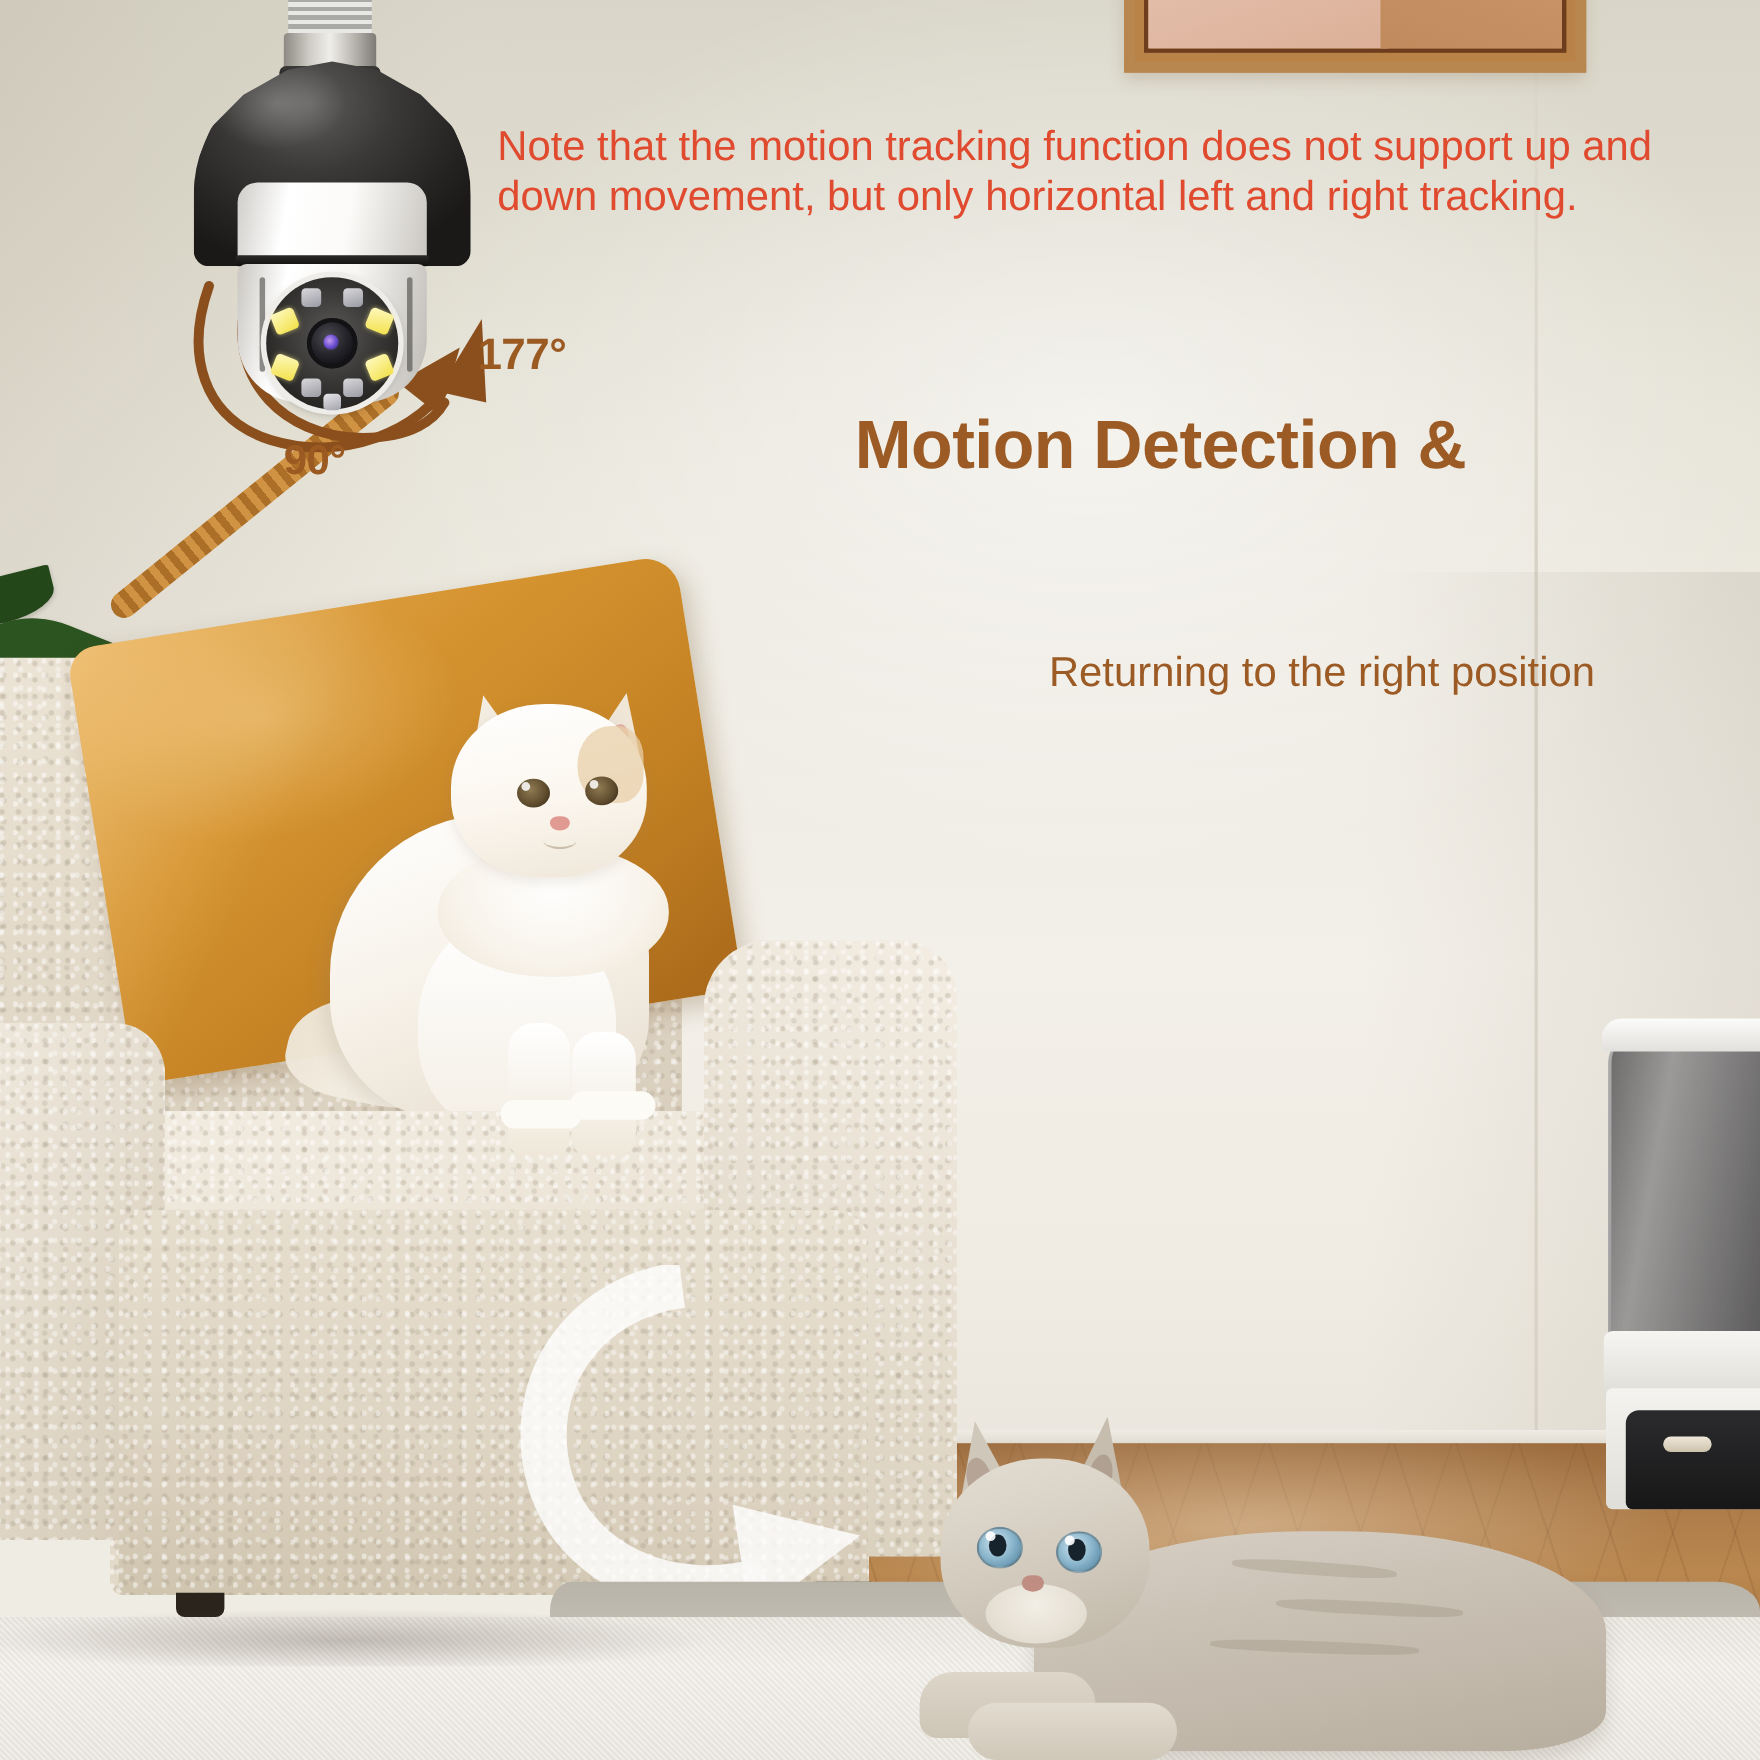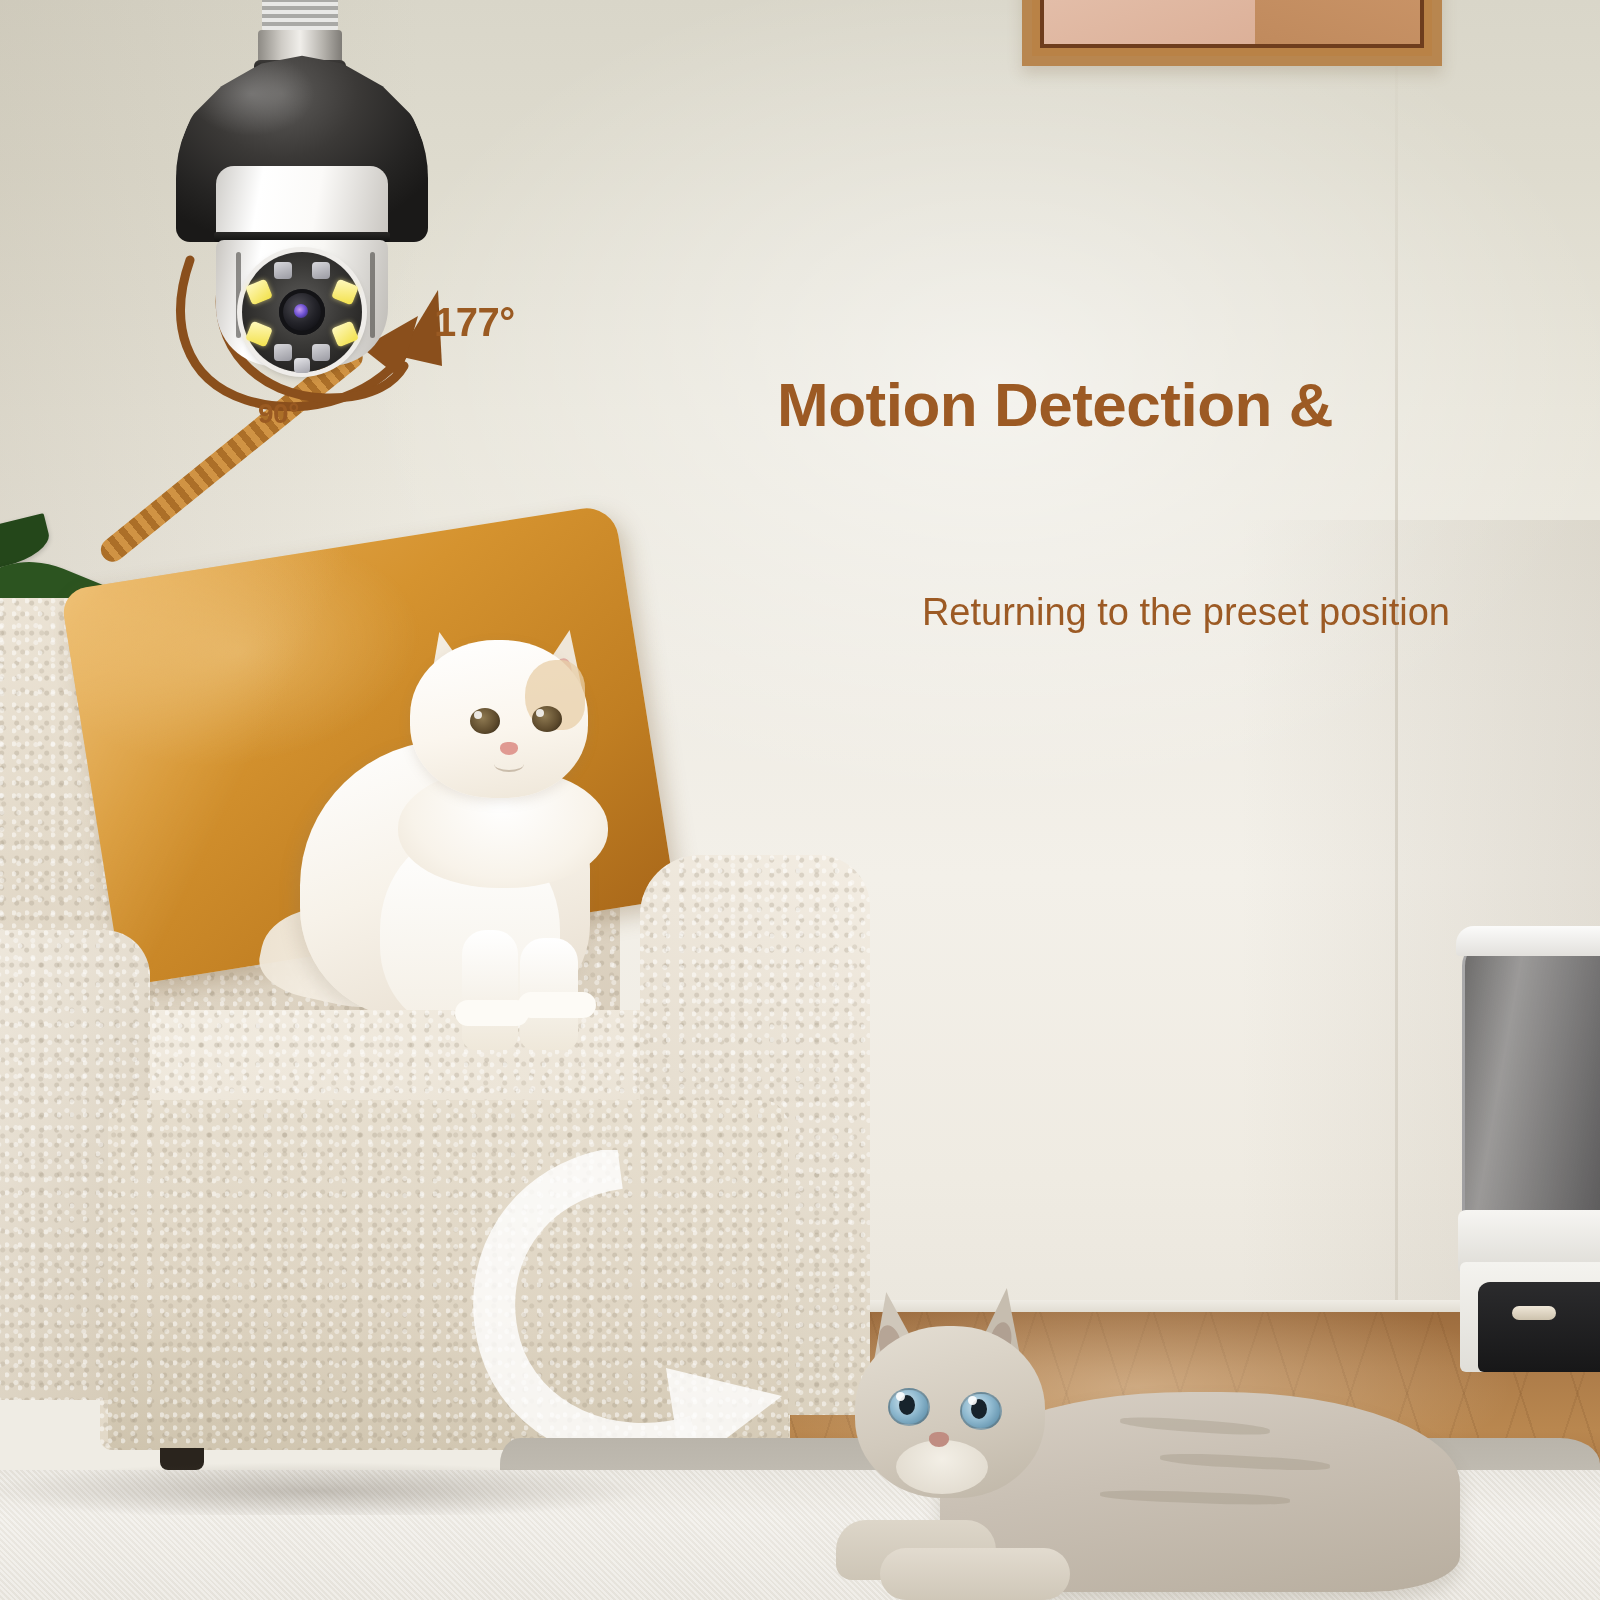--- a/index.html
+++ b/index.html
@@ -337,21 +337,21 @@
     background:linear-gradient(160deg,#e6e6ea,#a3a3ab);border-radius:4px;
   }
 
   
   .rot-svg{position:absolute;left:150px;top:230px;width:400px;height:230px;}
   .deg-label{
     position:absolute;color:#9a5a22;font-weight:bold;
     font-family:"Liberation Sans", sans-serif;letter-spacing:-.5px;
   }
   .deg-355{left:434px;top:300px;font-size:40px;}
-  .deg-90{left:258px;top:398px;font-size:28px;text-align:right;}
+  .deg-90{left:258px;top:398px;font-size:38px;text-align:right;}
 
   
   .note{
     position:absolute;left:452px;top:110px;width:1086px;
     color:#e04a2f;font-size:38px;line-height:1.22;
     font-family:"Liberation Sans", sans-serif;
   }
   .headline{
     position:absolute;left:660px;top:370px;width:790px;
     color:#9c5a24;font-weight:bold;text-align:center;
@@ -501,22 +501,23 @@
     <div class="led led-w lw2"></div>
     <div class="led led-w lw3"></div>
     <div class="led led-w lw4"></div>
     <div class="led led-ir li3"></div>
     <div class="led led-ir li4"></div>
     <div class="cam-lens"></div>
     <div class="cam-lens-glint"></div>
     <div class="cam-sensor"></div>
   </div>
 
+  <div class="note">Note that the motion tracking function does not support up and down movement, but only horizontal left and right tracking.</div>
 
   <div class="headline">
     <span>Motion Detection &amp;</span><br>
   </div>
 
   <div class="subhead">
-    <span class="l2">Returning to the preset position</span>
+    <span class="l2">Returning to the right position</span>
   </div>
 
 </div>
 
 </body></html>

